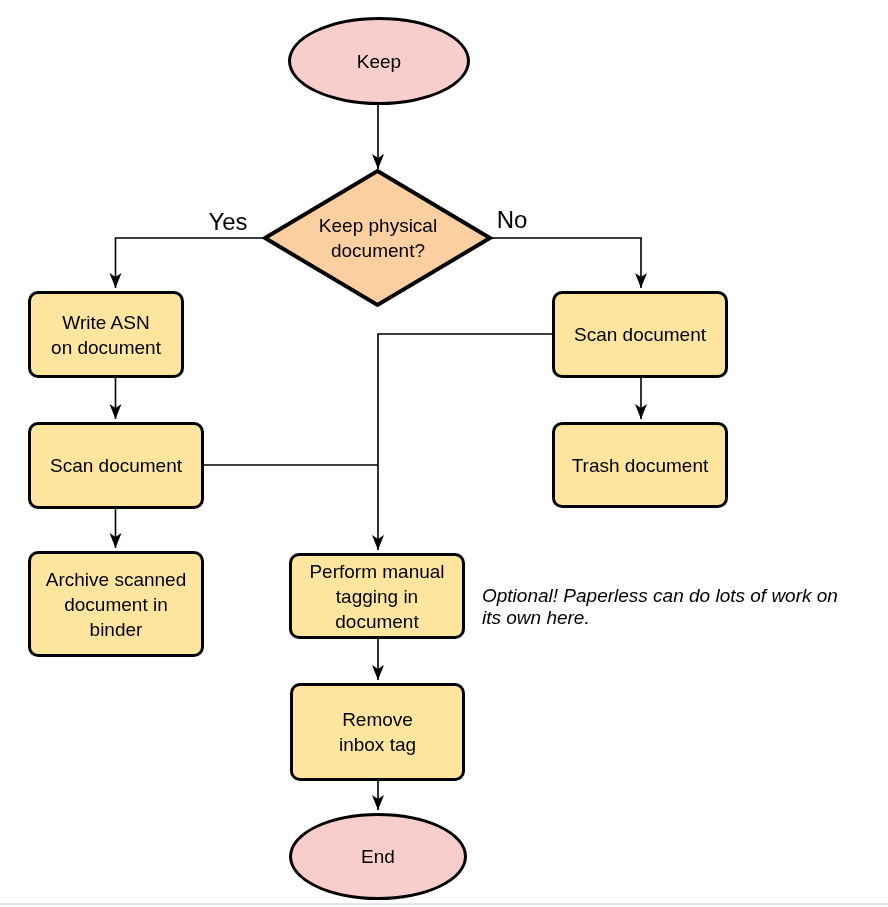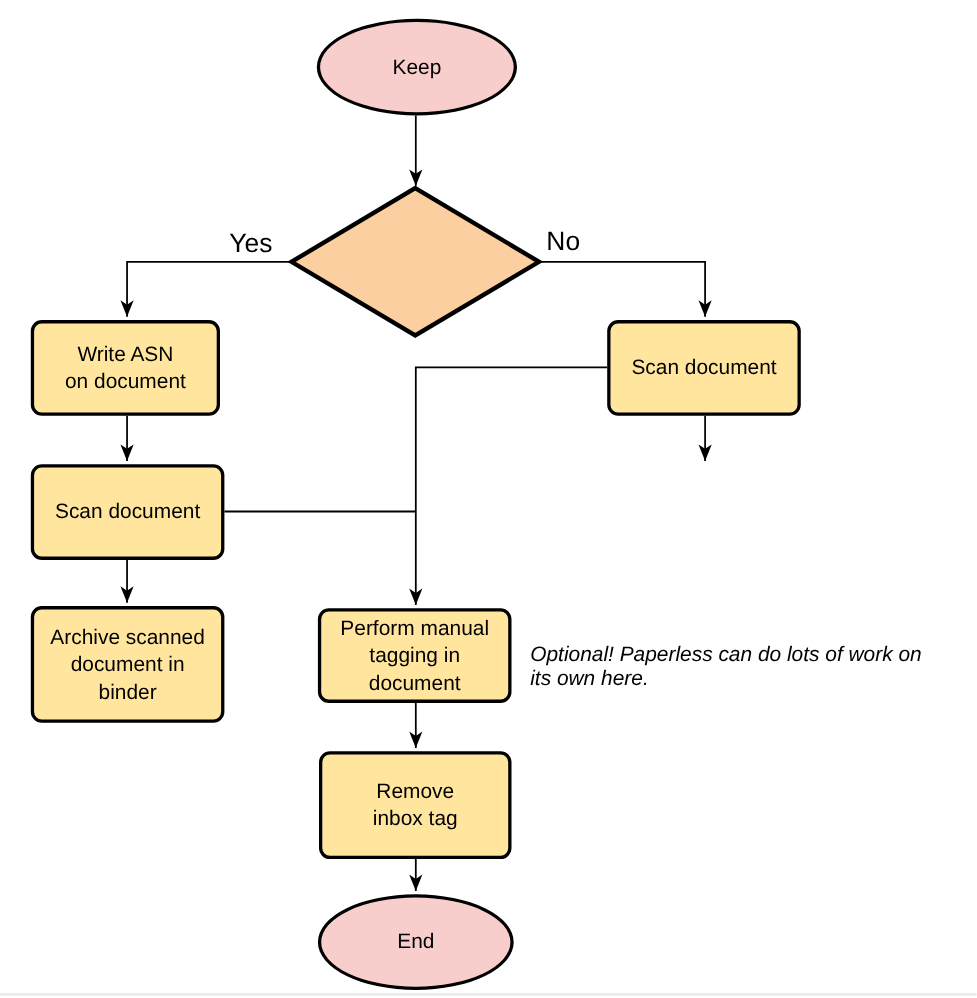--- a/index.html
+++ b/index.html
@@ -112,43 +112,50 @@
     <polyline class="edge" points="378,639 378,680" marker-end="url(#arrowhead)"></polyline>
     <polyline class="edge" points="378,770 378,810" marker-end="url(#arrowhead)"></polyline>
 
     <polygon class="decision-shape" points="377.5,171 490,238 377.5,305 265,238"></polygon>
   </svg>
 
   <div class="node terminal" style="left:288px; top:17px; width:182px; height:88px;">
     <span>Keep</span>
   </div>
 
+  <div class="decision-label" style="left:283px; top:211px; width:190px; height:54px;">
+    <span>Keep physical
+document?</span>
+  </div>
 
   <div class="edge-label" style="left:228px; top:222px;">Yes</div>
   <div class="edge-label" style="left:512px; top:220px;">No</div>
 
-  <div class="node process" style="left:28px; top:291px; width:172px; height:87px;">
+  <div class="node process" style="left:28px; top:291px; width:156px; height:87px;">
     <span>Write ASN
 on document</span>
   </div>
 
   <div class="node process" style="left:28px; top:422px; width:176px; height:87px;">
     <span>Scan document</span>
   </div>
 
   <div class="node process" style="left:28px; top:551px; width:176px; height:106px;">
     <span>Archive scanned
 document in
 binder</span>
   </div>
 
   <div class="node process" style="left:552px; top:291px; width:176px; height:87px;">
     <span>Scan document</span>
   </div>
 
+  <div class="node process" style="left:552px; top:422px; width:176px; height:86px;">
+    <span>Trash document</span>
+  </div>
 
   <div class="node process" style="left:289px; top:553px; width:176px; height:86px;">
     <span>Perform manual
 tagging in
 document</span>
   </div>
 
   <div class="annotation" style="left:482px; top:585px; width:406px;">Optional! Paperless can do lots of work on
 its own here.</div>
 

